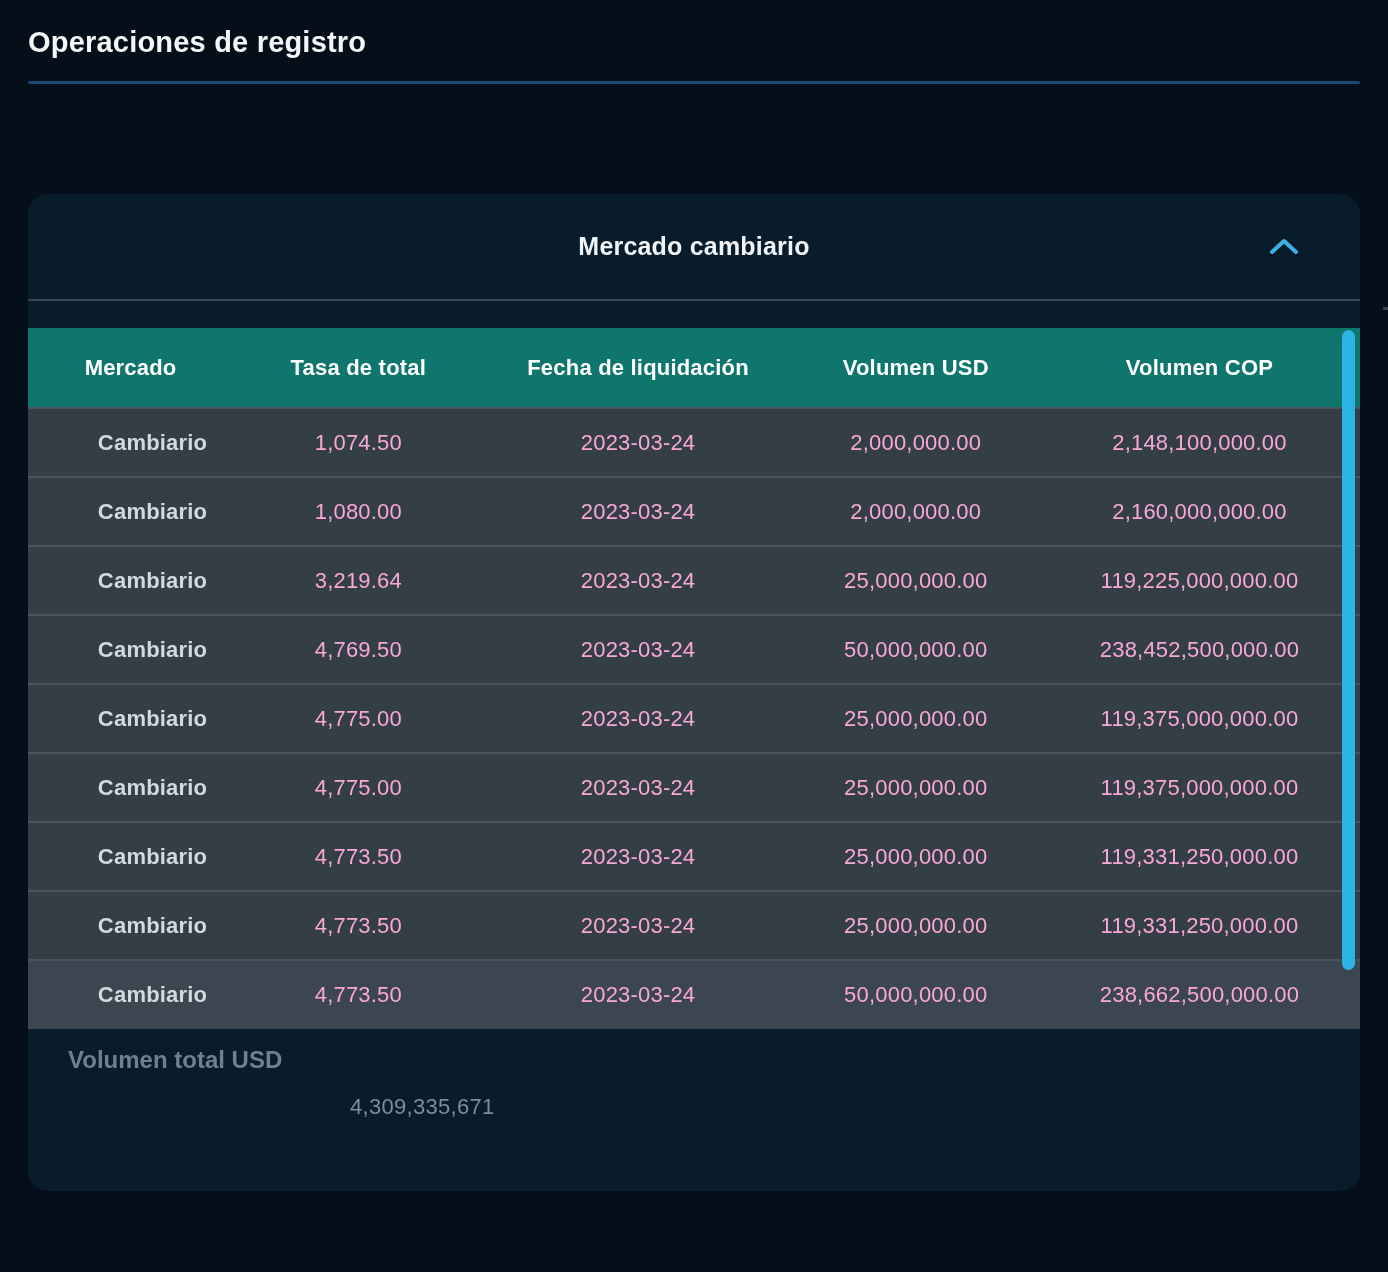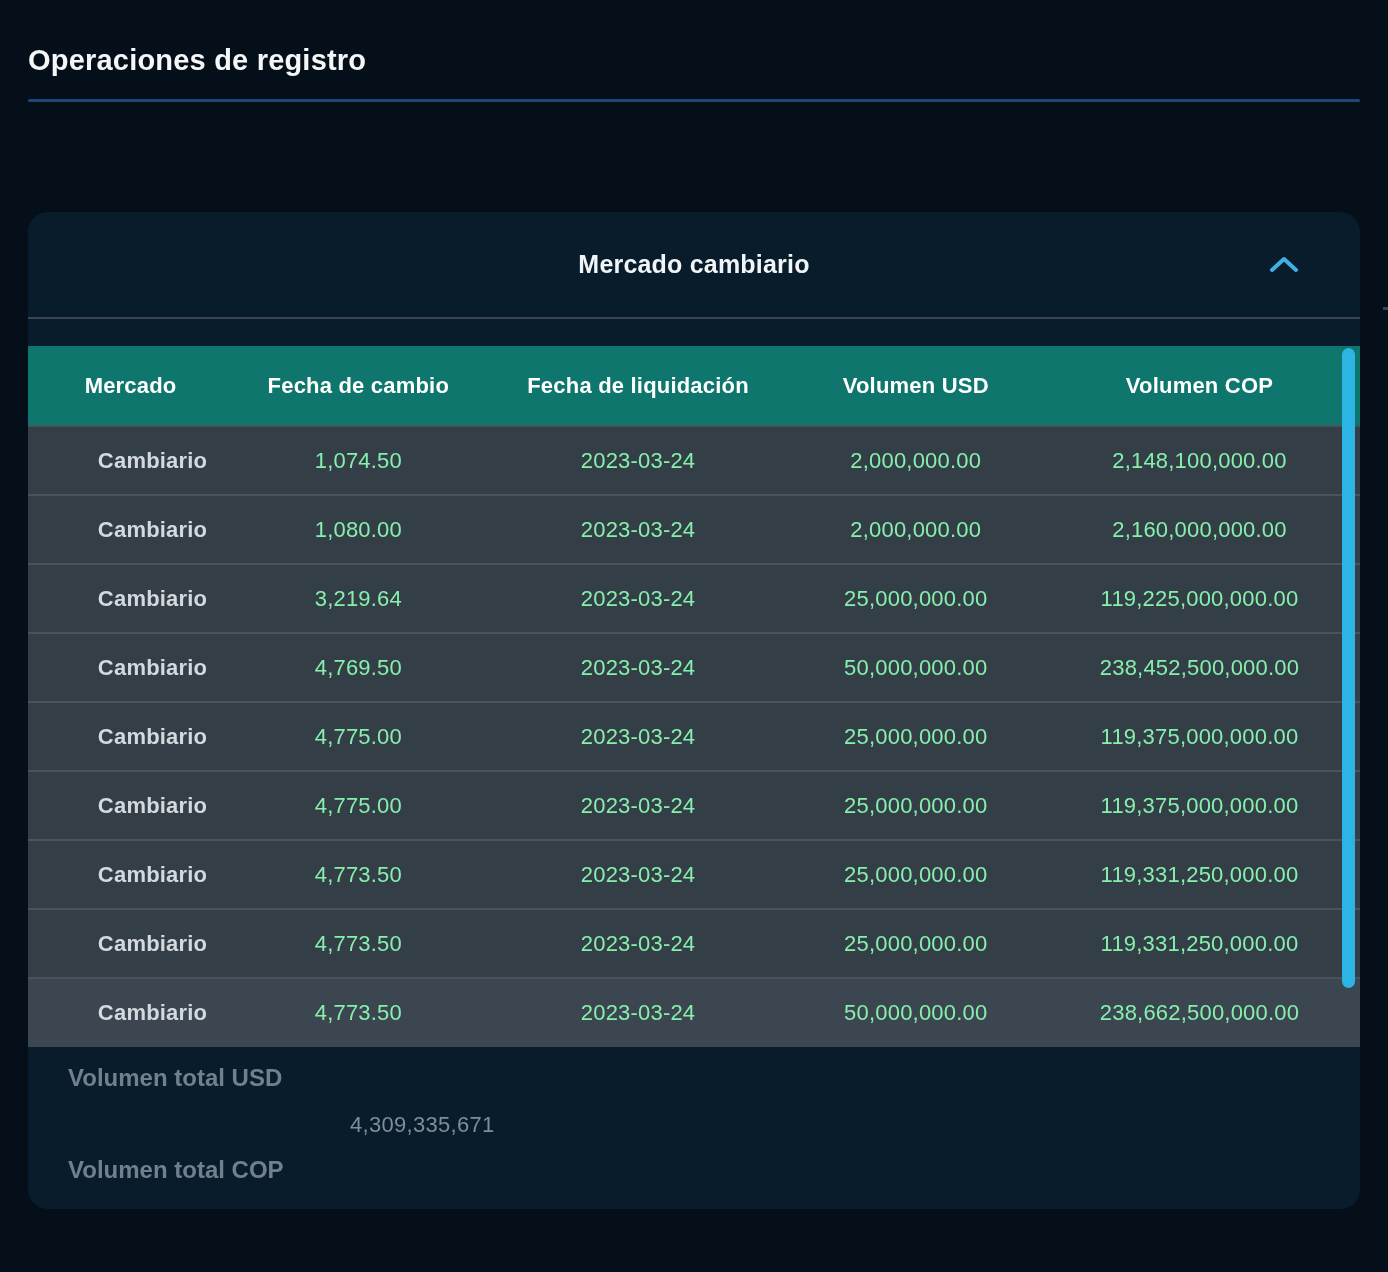--- a/index.html
+++ b/index.html
@@ -6,21 +6,21 @@
   html, body { width: 1388px; height: 1272px; }
   body {
     background: #050f1a;
     font-family: "Liberation Sans", sans-serif;
     overflow: hidden;
     position: relative;
   }
   .content { padding: 0 28px; position: relative; }
 
   .page-title {
-    padding-top: 44px;
+    padding-top: 26px;
     font-size: 29px;
     font-weight: bold;
     color: #f4f6f8;
     letter-spacing: 0.2px;
   }
   .title-underline {
     height: 3px;
     background: #1d4875;
     margin-top: 22px;
     border-radius: 2px;
@@ -74,21 +74,21 @@
     background: #0f766e;
     color: #ffffff;
     font-size: 22px;
     font-weight: bold;
     text-align: center;
     letter-spacing: 0.2px;
   }
   tbody td {
     height: 69px;
     background: #343e47;
-    color: #86efac;
+    color: #f9a8d4;
     font-size: 22px;
     text-align: center;
     border-top: 2px solid #49535b;
     letter-spacing: 0.2px;
   }
   tbody td:first-child { font-weight: bold; color: #d3d9dd; padding-left: 44px; }
   tbody tr:last-child td { background: #3c4650; }
 
   .scroll-thumb {
     position: absolute;
@@ -146,21 +146,21 @@
         <colgroup>
           <col class="c1">
             <col class="c2">
             <col class="c3">
             <col class="c4">
             <col class="c5">
         </colgroup>
         <thead>
           <tr>
             <th>Mercado</th>
-            <th>Fecha de cambio</th>
+            <th>Tasa de total</th>
             <th>Fecha de liquidación</th>
             <th>Volumen USD</th>
             <th>Volumen COP</th>
           </tr>
         </thead>
         <tbody id="table-body">
             <tr>
               <td>Cambiario</td>
               <td>1,074.50</td>
               <td>2023-03-24</td>
@@ -226,22 +226,18 @@
           </tbody>
       </table>
       <div class="scroll-thumb"></div>
     </div>
 
     <div class="totals">
       <div class="total-row">
         <span class="total-label">Volumen total USD</span>
         <span class="total-value">4,309,335,671</span>
       </div>
-      <div class="total-row">
-        <span class="total-label">Volumen total COP</span>
-        <span class="total-value">20,536,212,552,537</span>
-      </div>
     </div>
 
   </section>
 </div>
 
 <div class="edge-fragment"></div>
 
 </body></html>

